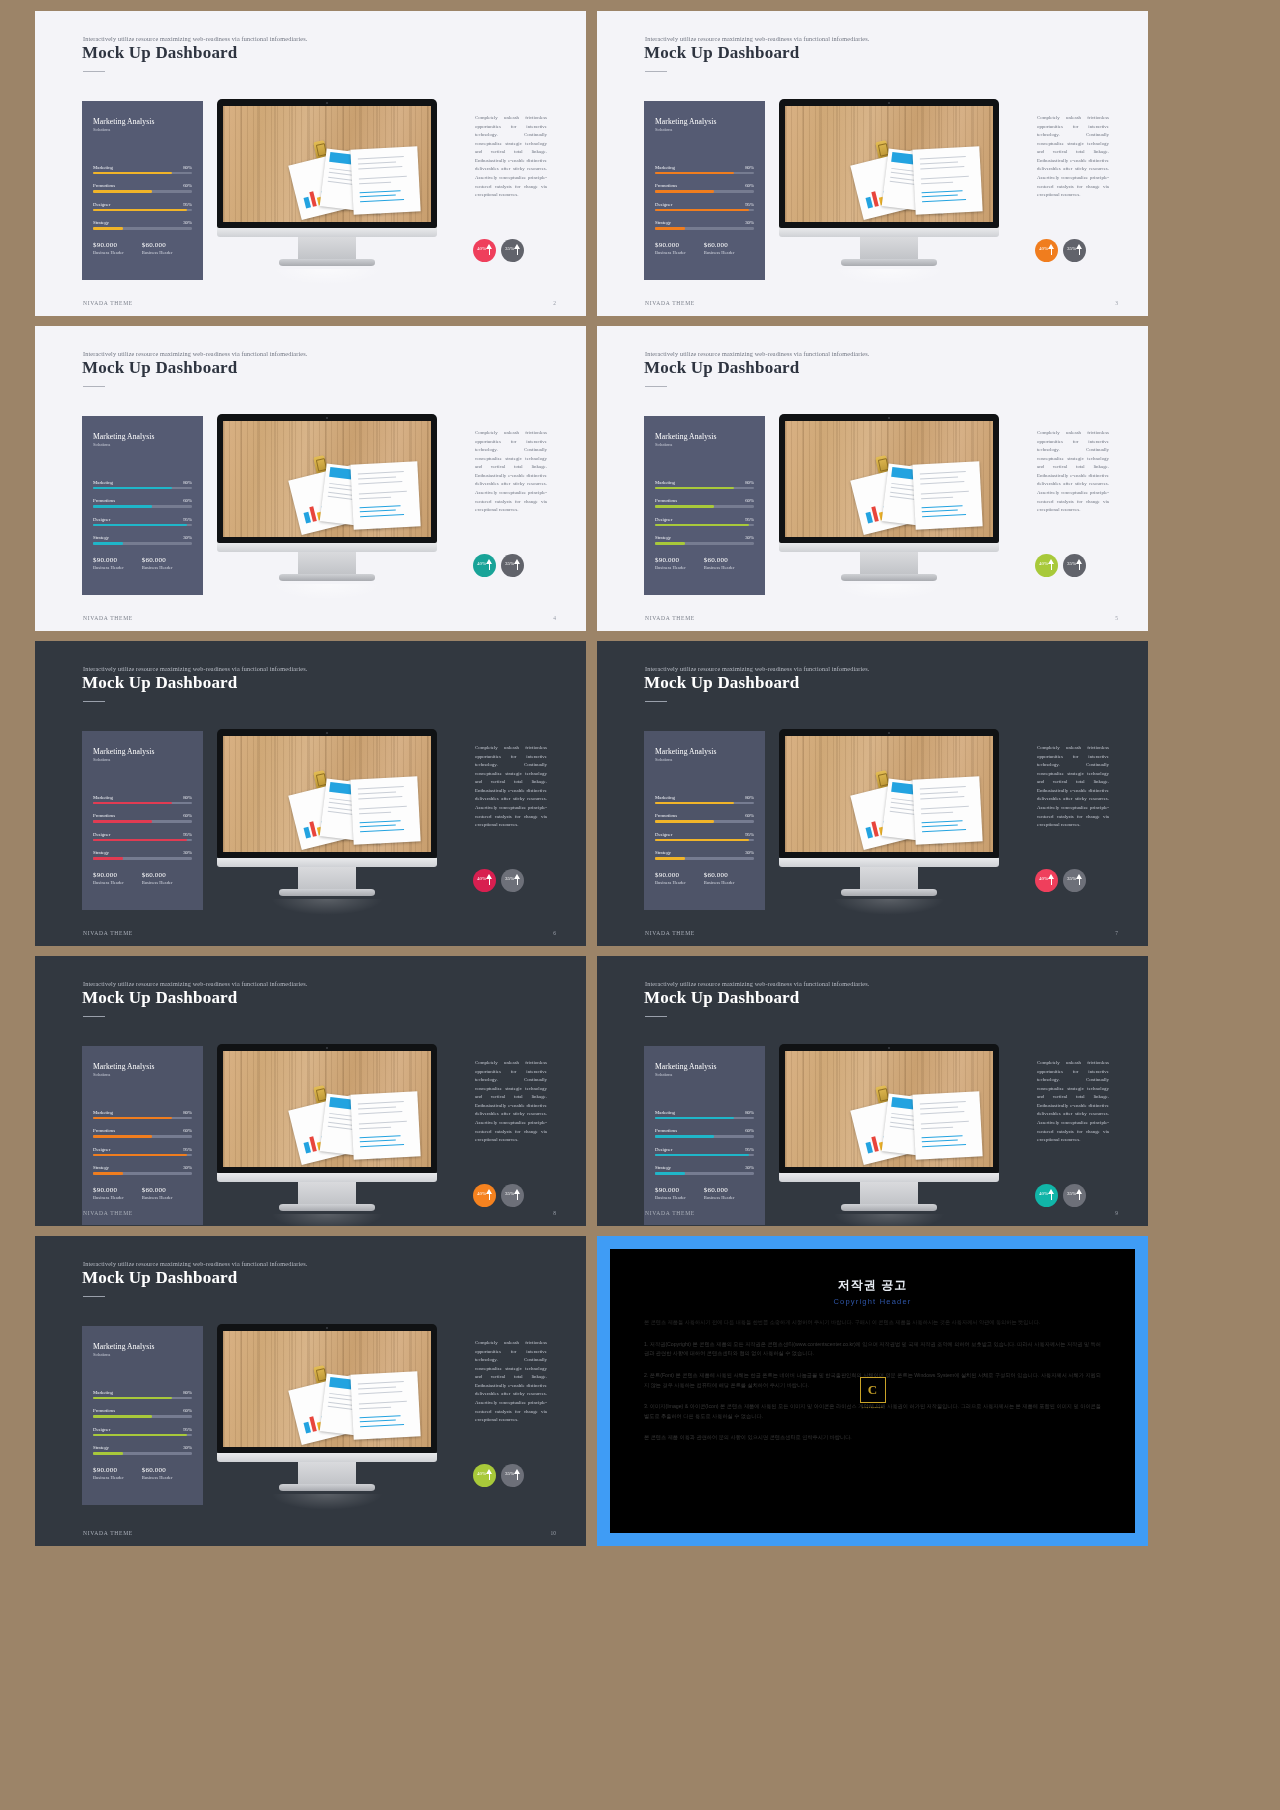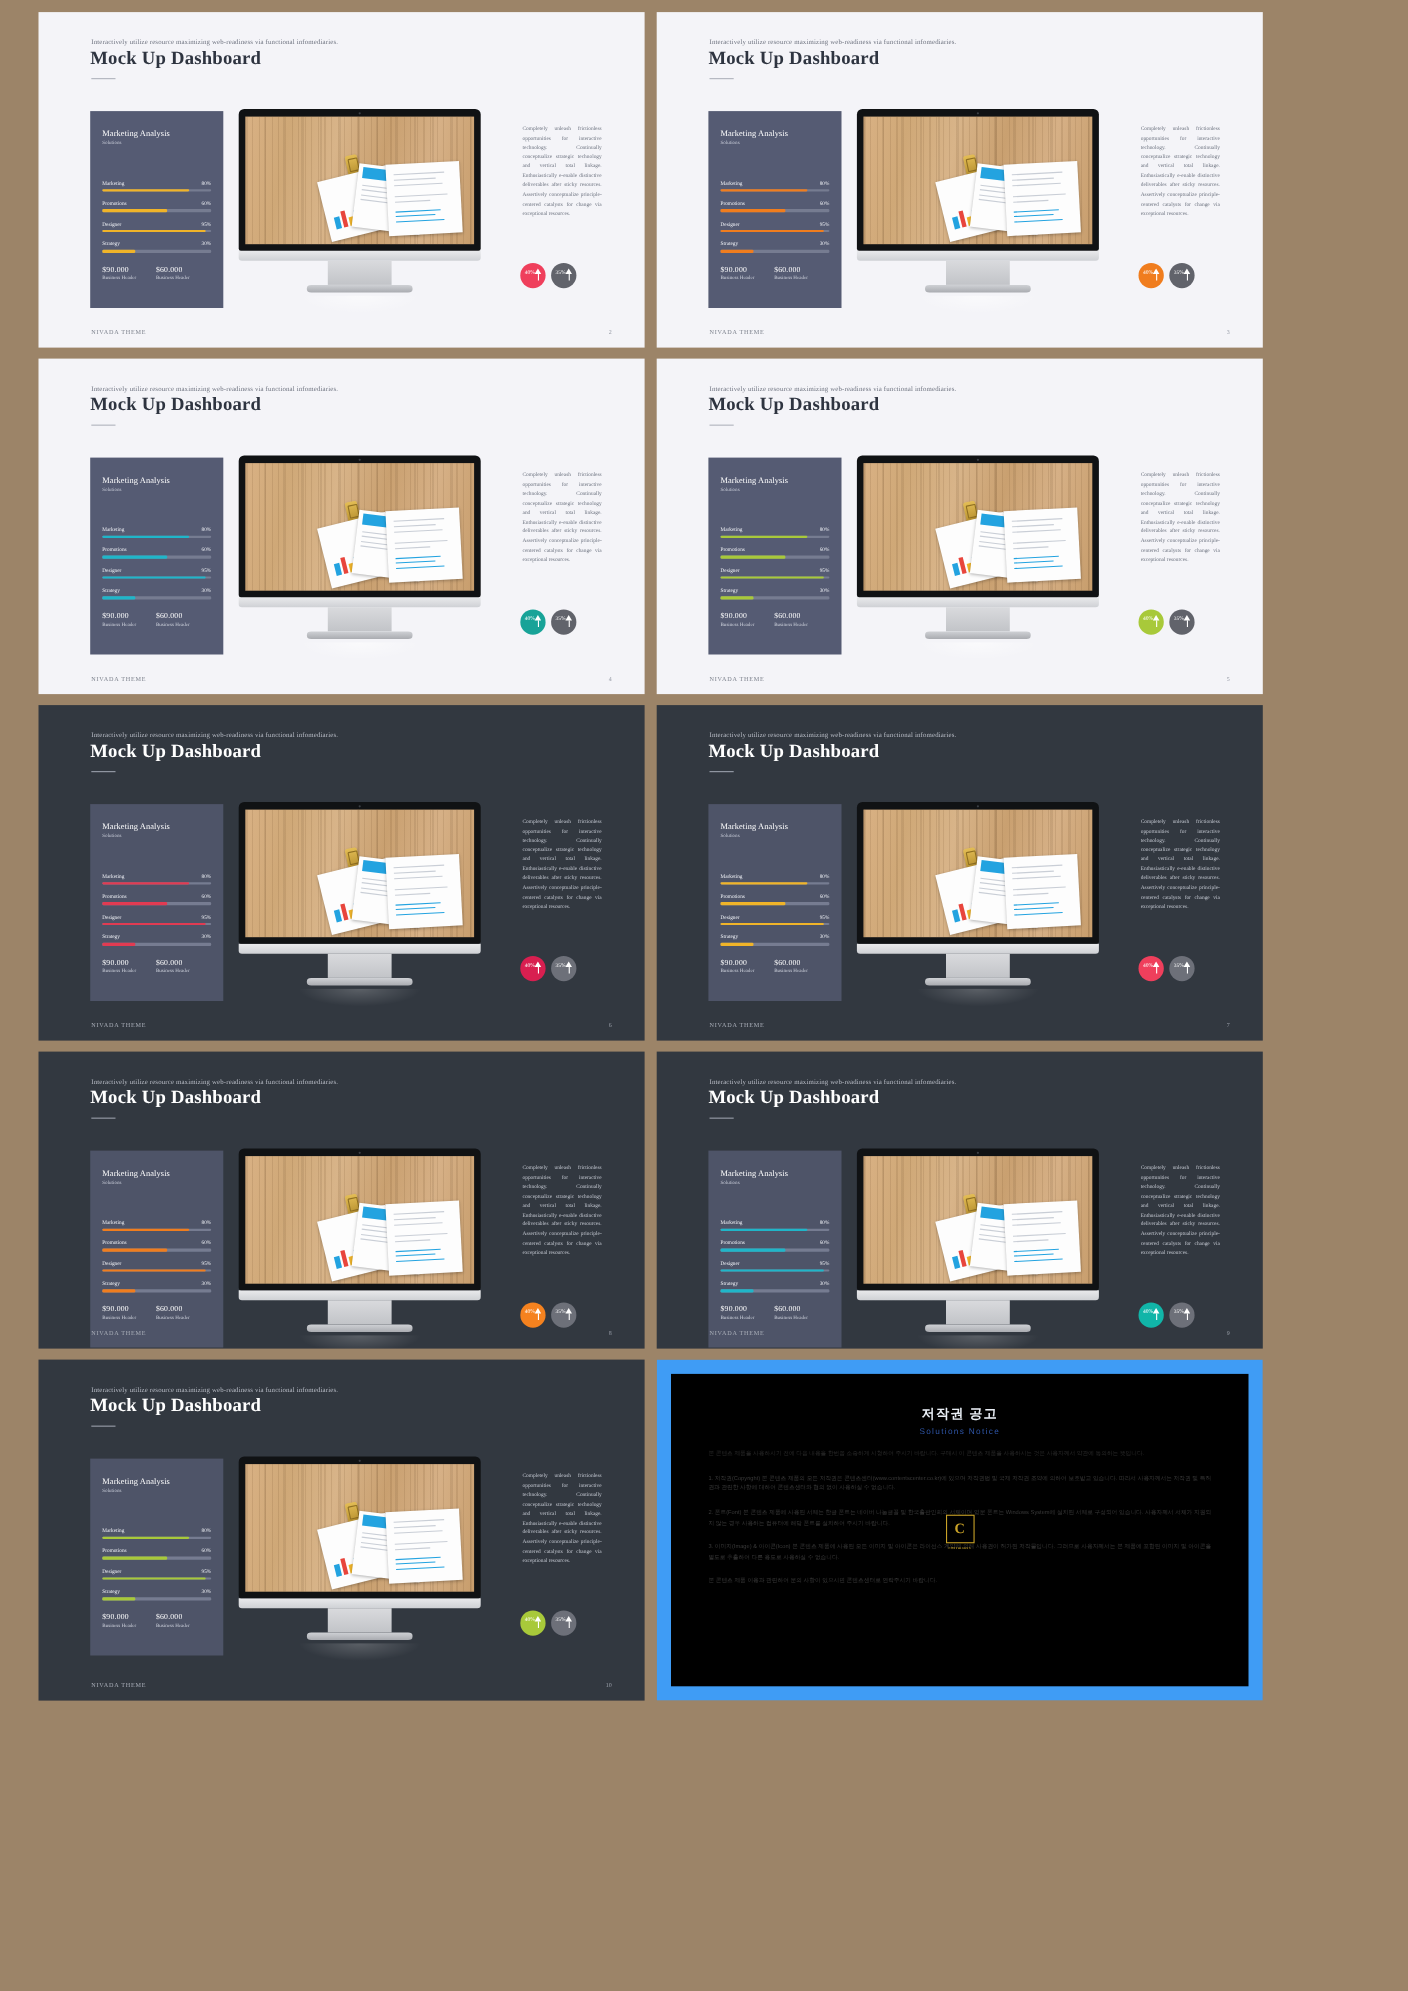--- a/index.html
+++ b/index.html
@@ -1282,21 +1282,21 @@
     </div>
       </div>
 
     <div class="footer">NIVADA THEME</div>
     <div class="pagenum">10</div>
   </div>
   <div class="slide">
     <div class="copy-slide">
       <div class="copy-inner">
         <div class="copy-title">저작권 공고</div>
-        <div class="copy-sub">Solutions Notice</div>
+        <div class="copy-sub">Copyright Header</div>
         <div class="seal">
           <span>C</span>
           <span class="sub">COPYRIGHTS</span>
         </div>
         <div class="copy-p ">본 콘텐츠 제품을 사용하시기 전에 다음 내용을 한번쯤 소중하게 시청하여 주시기 바랍니다. 구매시 이 콘텐츠 제품을 사용하시는 것은 사용자께서 약관에 동의하는 뜻입니다.</div>
           <div class="copy-p b">1. 저작권(Copyright) 본 콘텐츠 제품의 모든 저작권은 콘텐츠센터(www.contentscenter.co.kr)에 있으며 저작권법 및 국제 저작권 조약에 의하여 보호받고 있습니다. 따라서 사용자께서는 저작권 및 특허권과 관련한 사항에 대하여 콘텐츠센터와 협의 없이 사용하실 수 없습니다.</div>
           <div class="copy-p b">2. 폰트(Font) 본 콘텐츠 제품에 사용된 서체는 한글 폰트는 네이버 나눔글꼴 및 한국출판인회의 서체이며 영문 폰트는 Windows System에 설치된 서체로 구성되어 있습니다. 사용자께서 서체가 지원되지 않는 경우 사용하는 컴퓨터에 해당 폰트를 설치하여 주시기 바랍니다.</div>
           <div class="copy-p b">3. 이미지(Image) &amp; 아이콘(Icon) 본 콘텐츠 제품에 사용된 모든 이미지 및 아이콘은 라이선스 계약에 의해 사용권이 허가된 저작물입니다. 그러므로 사용자께서는 본 제품에 포함된 이미지 및 아이콘을 별도로 추출하여 다른 용도로 사용하실 수 없습니다.</div>
           <div class="copy-p b">본 콘텐츠 제품 이용과 관련하여 문의 사항이 있으시면 콘텐츠센터로 연락주시기 바랍니다.</div>
       </div>

